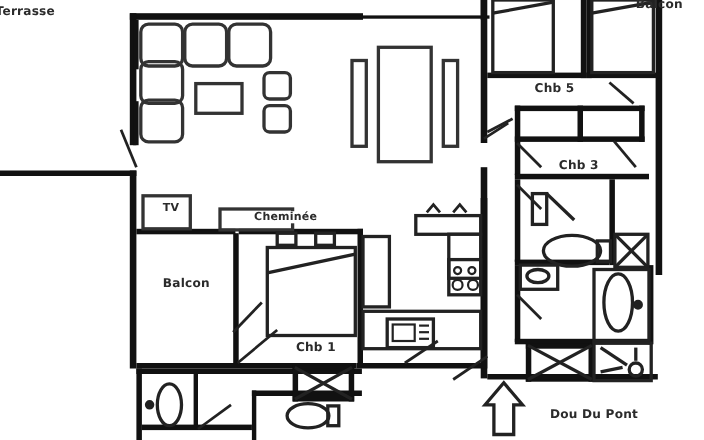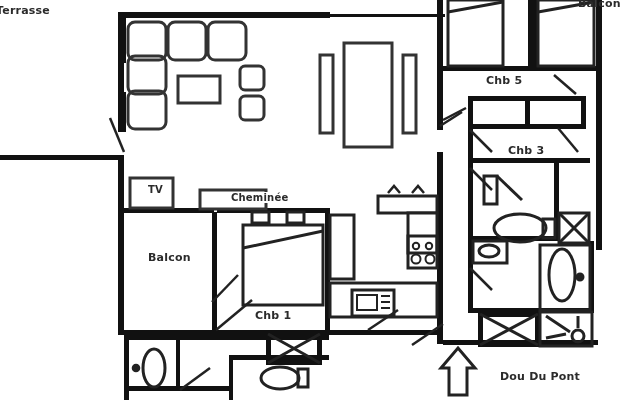--- a/index.html
+++ b/index.html
@@ -240,17 +240,17 @@
   <div class="lbl" style="left:486px; top:74px;">Chb 5</div>
 
   <div class="lbl" style="left:508px; top:144px;">Chb 3</div>
 
   <div class="lbl boxed" style="left:148px; top:184px; border:none; padding:0;">TV</div>
 
   <div class="lbl boxed" style="left:203px; top:192px; border:none; padding:0;margin-left:28px;">Cheminée</div>
 
   <div class="lbl" style="left:148px; top:251px;">Balcon</div>
 
-  <div class="lbl" style="left:255px; top:309px;text-align:right;">Chb 1</div>
+  <div class="lbl" style="left:269px; top:309px;text-align:right;">Chb 1</div>
 
   <div class="lbl" style="left:500px; top:370px;text-align:center;">Dou Du Pont</div>
 
 </div>
 
 </body></html>

